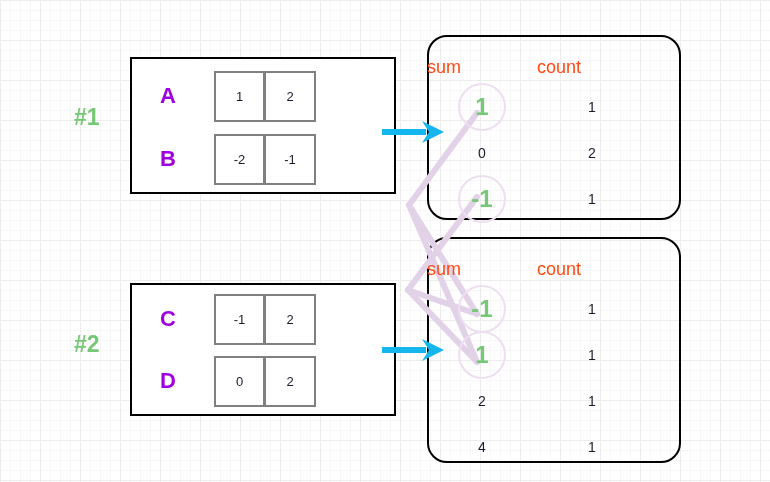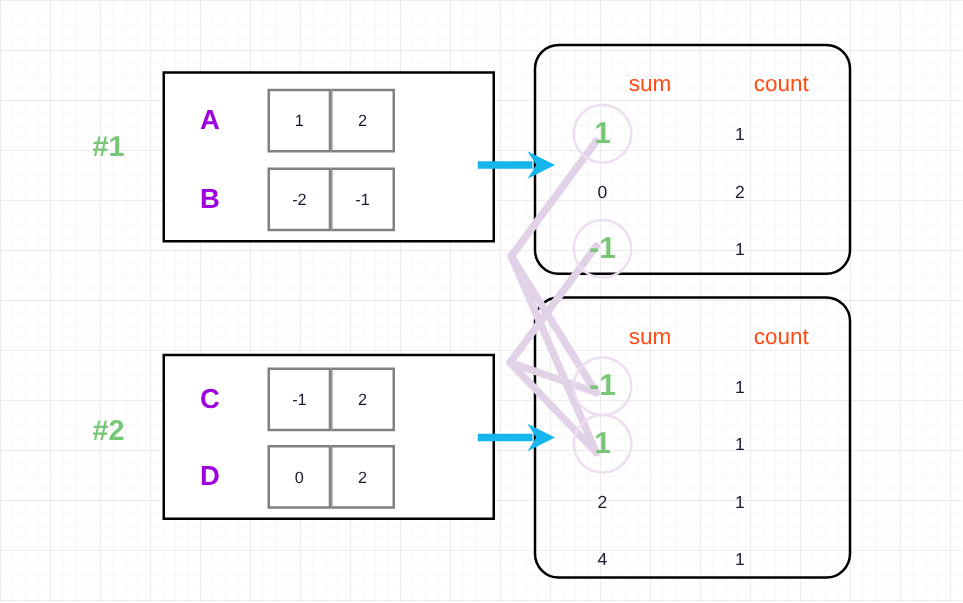--- a/index.html
+++ b/index.html
@@ -128,21 +128,21 @@
   #result-content-1 { left: 427px; top: 35px; }
   #result-content-2 { left: 427px; top: 237px; }
 
   .result-header {
     display: flex;
     padding-top: 22px;
   }
   .result-header .col {
     font-size: 18px;
     color: #ff4a12;
-    text-align: right;
+    text-align: left;
   }
   .col-sum   { width: 110px; }
   .col-count { width: 110px; }
 
   .result-rows {
     position: relative;
     padding-top: 6px;
   }
   .result-row {
     display: flex;

